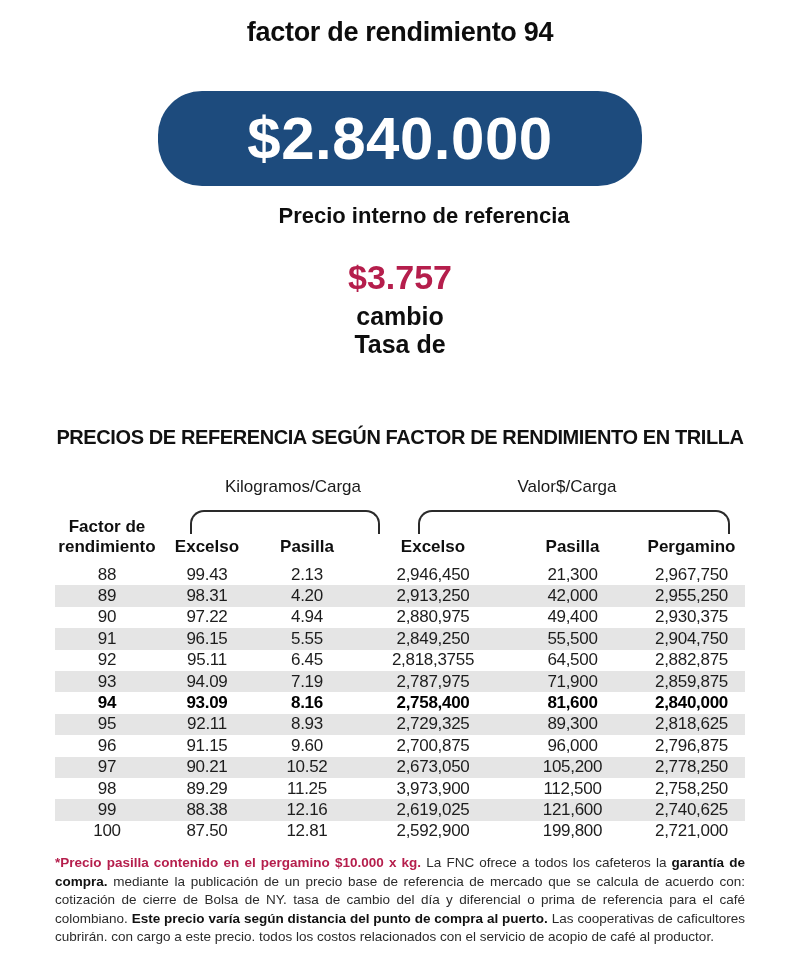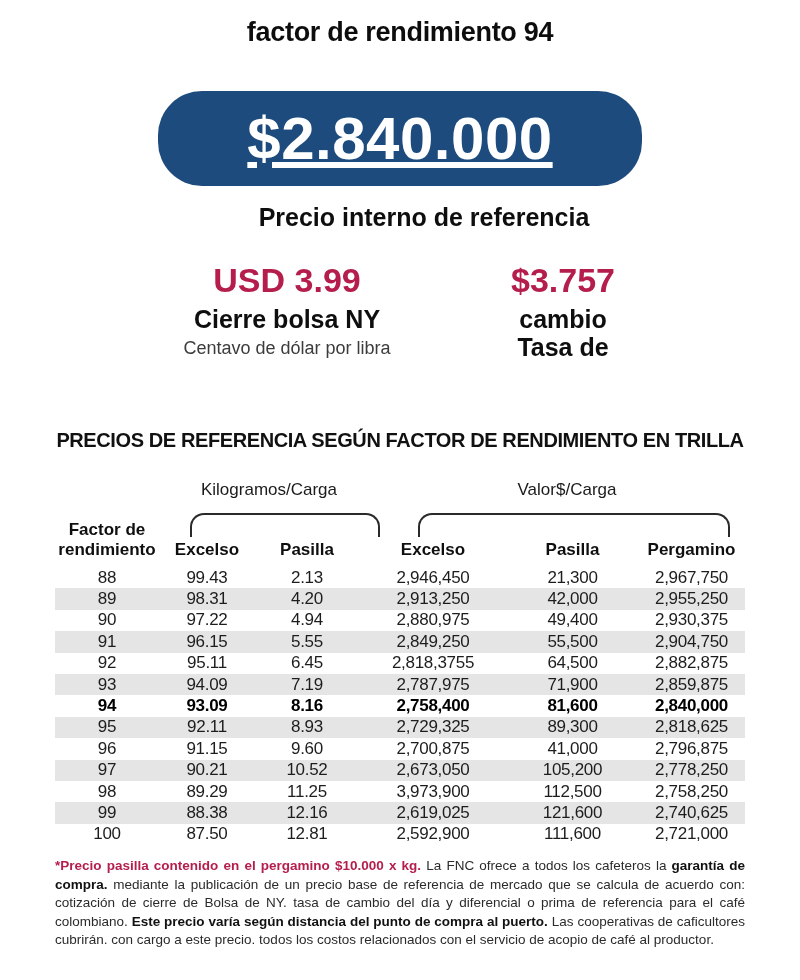--- a/index.html
+++ b/index.html
@@ -16,44 +16,44 @@
   .title-1 { font-size: 27px; font-weight: 400; line-height: 32px; color: #121212; letter-spacing: -0.3px; }
   .title-2 { font-size: 27px; font-weight: 700; line-height: 32px; color: #0d0d0d; letter-spacing: -0.3px; }
 
   
   .price-pill {
     width: 484px; height: 95px; margin: 43px auto 0 auto;
     background: #1d4b7d; border-radius: 44px;
     display: flex; align-items: center; justify-content: center;
   }
   .price-pill .amount {
-    color: #ffffff; font-size: 60px; font-weight: 700; letter-spacing: 0.5px; text-decoration: underline;
-  }
-  .price-label { margin-top: 17px; text-align: center; font-size: 25px; font-weight: 700; color: #0e0e0e; padding-left: 48px; }
+    color: #ffffff; font-size: 60px; font-weight: 700; letter-spacing: 0.5px;
+  }
+  .price-label { margin-top: 17px; text-align: center; font-size: 22px; font-weight: 700; color: #0e0e0e; padding-left: 48px; }
 
   
   .stats { margin-top: 28px; display: flex; justify-content: center; align-items: flex-start; gap: 36px; }
   .stat { text-align: center; }
   .stat-ny { width: 290px; }
   .stat-fx { width: 190px; }
   .stat-value { font-size: 34px; font-weight: 700; color: #b51e4c; line-height: 40px; }
   .stat-label { font-size: 25px; font-weight: 700; color: #0e0e0e; line-height: 28px; margin-top: 5px; }
   .stat-sub { font-size: 18px; font-weight: 400; color: #3c3c3c; line-height: 22px; margin-top: 4px; }
 
   
   .section-title {
     margin-top: 68px; text-align: center;
     font-size: 20px; font-weight: 700; letter-spacing: -0.4px; color: #111;
   }
 
   
   .tablewrap { width: 690px; margin: 0 auto; }
   .header-zone { position: relative; margin-top: 28px; height: 80px; }
   .group-label { position: absolute; top: 0; width: 220px; text-align: center; font-size: 17px; font-weight: 400; color: #1b1b1b; }
-  .group-label.kg  { left: 104px; }
+  .group-label.kg  { left: 128px; }
   .group-label.val { left: 402px; }
   .bracket {
     position: absolute; top: 33px; height: 24px;
     border-top: 2px solid #2a2a2a; border-left: 2px solid #2a2a2a; border-right: 2px solid #2a2a2a;
     border-radius: 14px 14px 0 0;
   }
   .bracket.kg  { left: 135px; width: 190px; }
   .bracket.val { left: 363px; width: 312px; }
   .colhead-row {
     position: absolute; left: 0; bottom: 0; width: 690px;
@@ -90,25 +90,20 @@
     <div class="title-2">factor de rendimiento 94</div>
   </div>
 
   <div class="price-pill">
     <span class="amount">$2.840.000</span>
   </div>
 
   <div class="price-label">Precio interno de referencia</div>
 
   <div class="stats">
-    <div class="stat stat-ny">
-      <div class="stat-value">USD 3.99</div>
-      <div class="stat-label">Cierre bolsa NY</div>
-      <div class="stat-sub">Centavo de dólar por libra</div>
-    </div>
     <div class="stat stat-fx">
       <div class="stat-value">$3.757</div>
       <div class="stat-label">
         <div>cambio</div>
         <div>Tasa de</div>
       </div>
     </div>
   </div>
 
   <div class="section-title">PRECIOS DE REFERENCIA SEGÚN FACTOR DE RENDIMIENTO EN TRILLA</div>
@@ -194,21 +189,21 @@
           <div class="tcell">8.93</div>
           <div class="tcell">2,729,325</div>
           <div class="tcell">89,300</div>
           <div class="tcell">2,818,625</div>
         </div>
         <div class="trow">
           <div class="tcell">96</div>
           <div class="tcell">91.15</div>
           <div class="tcell">9.60</div>
           <div class="tcell">2,700,875</div>
-          <div class="tcell">41,000</div>
+          <div class="tcell">96,000</div>
           <div class="tcell">2,796,875</div>
         </div>
         <div class="trow stripe">
           <div class="tcell">97</div>
           <div class="tcell">90.21</div>
           <div class="tcell">10.52</div>
           <div class="tcell">2,673,050</div>
           <div class="tcell">105,200</div>
           <div class="tcell">2,778,250</div>
         </div>
@@ -226,21 +221,21 @@
           <div class="tcell">12.16</div>
           <div class="tcell">2,619,025</div>
           <div class="tcell">121,600</div>
           <div class="tcell">2,740,625</div>
         </div>
         <div class="trow">
           <div class="tcell">100</div>
           <div class="tcell">87.50</div>
           <div class="tcell">12.81</div>
           <div class="tcell">2,592,900</div>
-          <div class="tcell">111,600</div>
+          <div class="tcell">199,800</div>
           <div class="tcell">2,721,000</div>
         </div>
       </div>
   </div>
 
   <p class="footnote"><span class="seg-em">*Precio pasilla contenido en el pergamino $10.000 x kg.</span><span class="seg-r"> La FNC ofrece a todos los cafeteros la </span><span class="seg-b">garantía de compra.</span><span class="seg-r"> mediante la publicación de un precio base de referencia de mercado que se calcula de acuerdo con: cotización de cierre de Bolsa de NY. tasa de cambio del día y diferencial o prima de referencia para el café colombiano. </span><span class="seg-b">Este precio varía según distancia del punto de compra al puerto.</span><span class="seg-r"> Las cooperativas de caficultores cubrirán. con cargo a este precio. todos los costos relacionados con el servicio de acopio de café al productor.</span></p>
 
 </div>
 
 </body></html>

